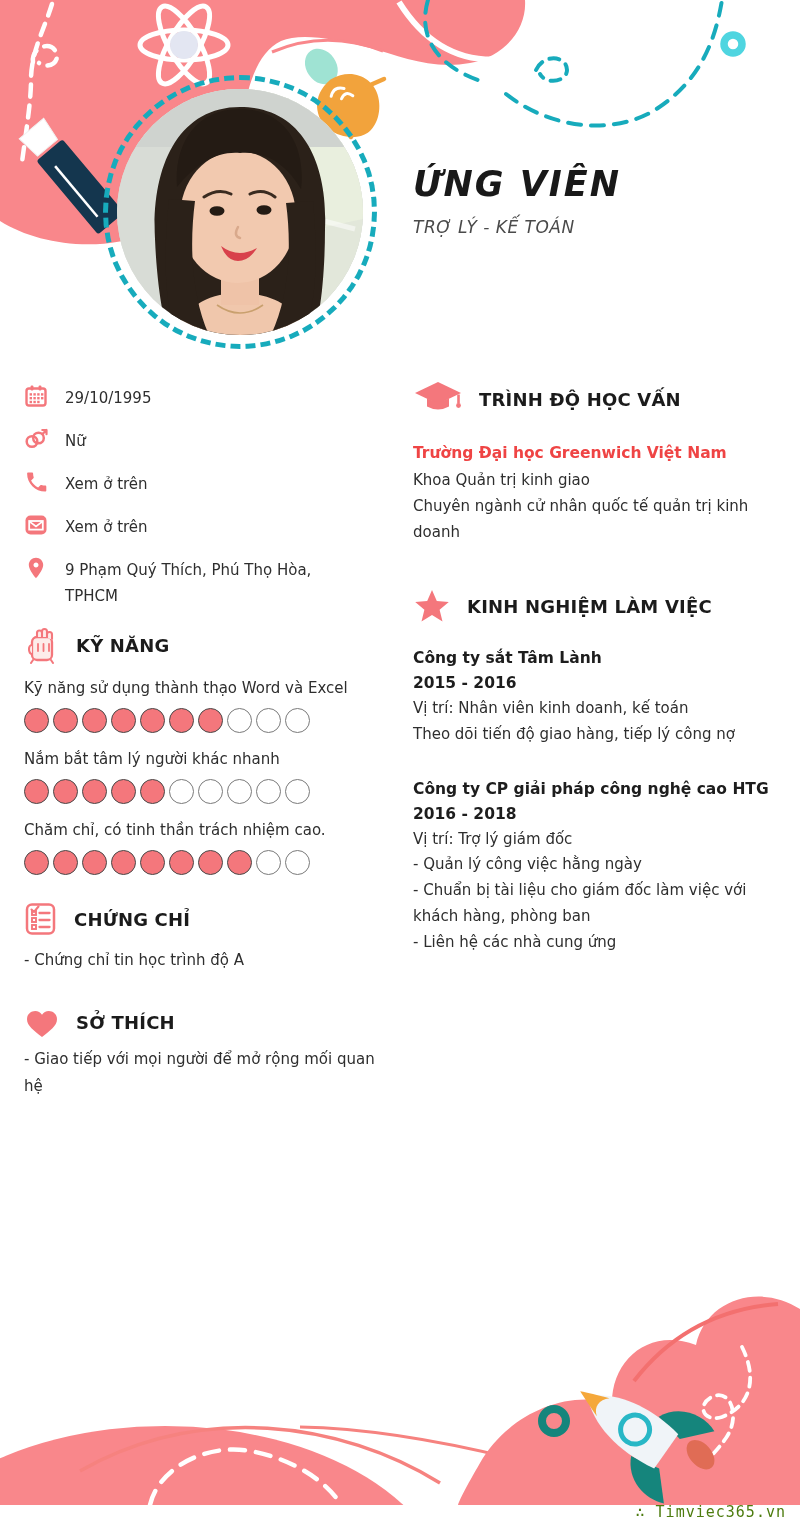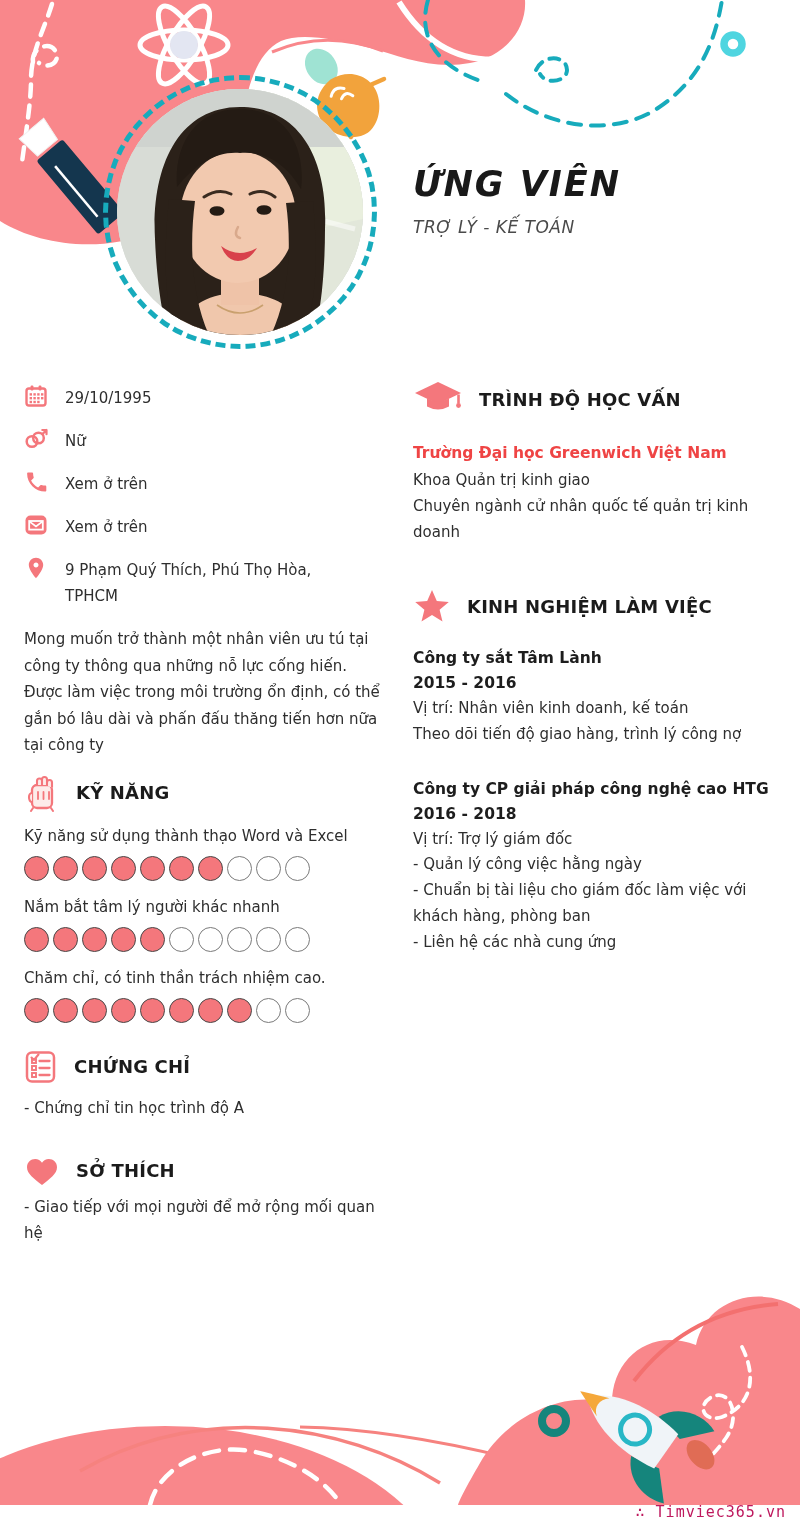--- a/index.html
+++ b/index.html
@@ -75,21 +75,21 @@
   .jobs { margin-top:21px; }
   .job + .job { margin-top:29px; }
   .job-company { font-size:15.5px; font-weight:bold; color:#1d1d1d; line-height:25px; }
   .job-period  { font-size:15.5px; font-weight:bold; color:#1d1d1d; line-height:25px; }
   .job-line    { font-size:15px; color:#2e2e2e; line-height:25.8px; }
 
   
   .watermark {
     position:absolute; top:1503px; right:14px; z-index:6;
     font-family:"DejaVu Sans Mono","Liberation Mono",monospace;
-    font-size:15px; color:#be185d; letter-spacing:1px;
+    font-size:15px; color:#4d7c0f; letter-spacing:1px;
   }
 </style>
 </head>
 <body>
 
 <div class="page">
 
   <svg class="deco-top" viewBox="0 0 800 368">
 
     <path d="M0,0 H525 C527,28 506,56 470,63 C432,70 400,56 370,48 C332,38 300,33 281,41
@@ -211,21 +211,20 @@
       <div class="txt">Xem ở trên</div>
     </div>
 
     <div class="info-row">
       <svg class="ic" viewBox="0 0 24 24">
         <path d="M12 1.8 C8 1.8 4.8 5 4.8 9 c0 5.4 7.2 13.2 7.2 13.2 s7.2-7.8 7.2-13.2 c0-4-3.2-7.2-7.2-7.2 z m0 9.7 c-1.4 0-2.5-1.1-2.5-2.5 s1.1-2.5 2.5-2.5 2.5 1.1 2.5 2.5 -1.1 2.5-2.5 2.5z" fill="#F4777C"></path>
       </svg>
       <div class="txt">9 Phạm Quý Thích, Phú Thọ Hòa, TPHCM</div>
     </div>
 
-    <p class="obj-text">Mong muốn trở thành một nhân viên ưu tú tại công ty thông qua những nỗ lực cống hiến. Được làm việc trong môi trường ổn định, có thể gắn bó lâu dài và phấn đấu thăng tiến hơn nữa tại công ty</p>
 
     <div class="section-head skill-head">
       <svg class="ic" width="36" height="38" viewBox="0 0 36 38">
         <path d="M9,34 L7,37 M27,34 L29,37" stroke="#F4777C" stroke-width="2" stroke-linecap="round"></path>
         <rect x="8" y="11" width="20" height="23" rx="5" fill="#FDECEA" stroke="#F4777C" stroke-width="2.3"></rect>
         <path d="M13 11 v-4 a2.5,2.5 0 0 1 5,0 v4 M18 11 v-5.5 a2.5,2.5 0 0 1 5,0 v5.5 M23 12 v-3.5 a2.5,2.5 0 0 1 5,0 v5" fill="#FDECEA" stroke="#F4777C" stroke-width="2.1"></path>
         <path d="M8,19 c-4,0 -4,8 0,9" fill="#FDECEA" stroke="#F4777C" stroke-width="2.1"></path>
         <path d="M14,18 v7 M19.5,18 v7 M25,18 v7" stroke="#F4777C" stroke-width="1.8" stroke-linecap="round"></path>
       </svg>
       <h3>KỸ NĂNG</h3>
@@ -287,21 +286,21 @@
       </svg>
       <h3>KINH NGHIỆM LÀM VIỆC</h3>
     </div>
 
     <div class="jobs">
       <div class="job">
         <p class="job-company">Công ty sắt Tâm Lành</p>
         <p class="job-period">2015 - 2016</p>
         <div>
             <p class="job-line">Vị trí: Nhân viên kinh doanh, kế toán</p>
-            <p class="job-line">Theo dõi tiến độ giao hàng, trình lý công nợ</p>
+            <p class="job-line">Theo dõi tiến độ giao hàng, tiếp lý công nợ</p>
           </div>
       </div>
       <div class="job">
         <p class="job-company">Công ty CP giải pháp công nghệ cao HTG</p>
         <p class="job-period">2016 - 2018</p>
         <div>
             <p class="job-line">Vị trí: Trợ lý giám đốc</p>
             <p class="job-line">- Quản lý công việc hằng ngày</p>
             <p class="job-line">- Chuẩn bị tài liệu cho giám đốc làm việc với khách hàng, phòng ban</p>
             <p class="job-line">- Liên hệ các nhà cung ứng</p>

